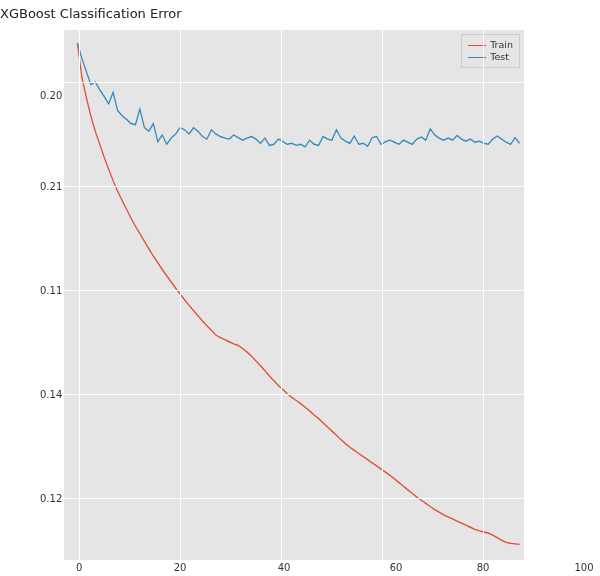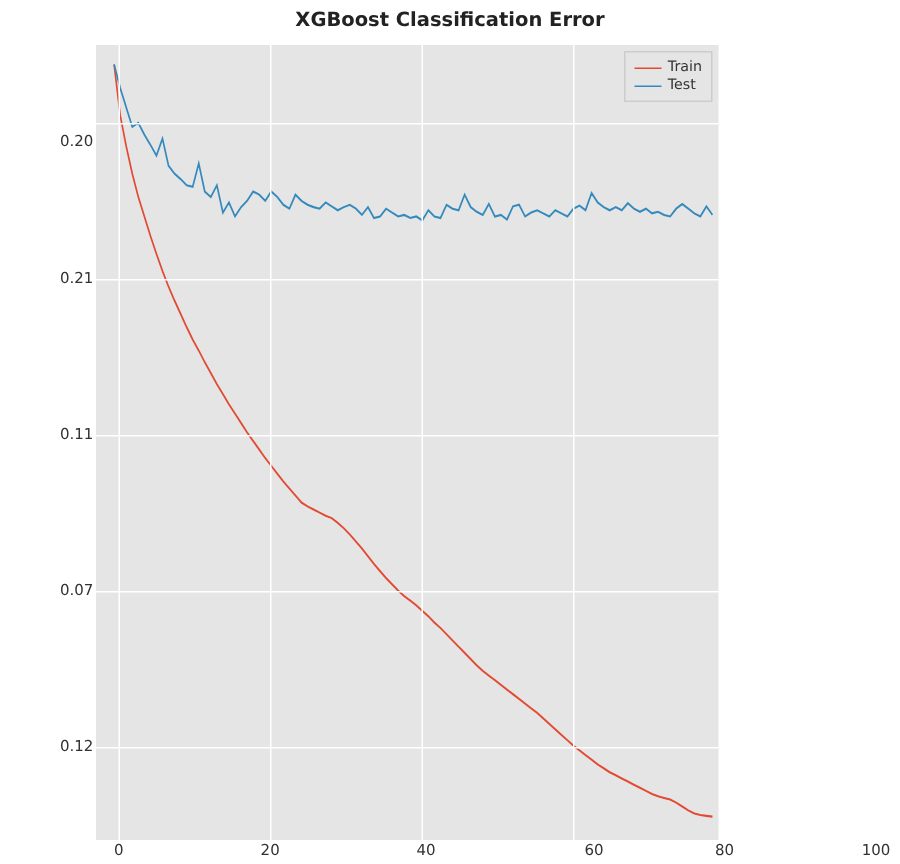--- a/index.html
+++ b/index.html
@@ -1,18 +1,18 @@
 <!DOCTYPE html>
 <html><head>
 <meta charset="utf-8">
 <style>
   html,body{margin:0;padding:0;background:#fff;font-family:"DejaVu Sans","Helvetica Neue",Arial,sans-serif}
   .figure{width:600px;height:576px;position:relative}
-  .title{position:absolute;left:0;right:0;top:6px;text-align:center;font-size:13px;font-weight:700;color:#222}
-  .plot-area{position:absolute;left:64px;top:30px;width:415px;height:530px;background:#e5e5e5}
+  .title{position:absolute;left:0;right:0;top:6px;font-size:13px;font-weight:400;color:#222}
+  .plot-area{position:absolute;left:64px;top:30px;width:460px;height:530px;background:#e5e5e5}
   .grid-line-v,.grid-line-h{position:absolute;background:#ffffff}
   .grid-line-v{width:1px;height:100%;top:0}
   .grid-line-h{height:1px;width:100%;left:0}
   .tick-x{position:absolute;top:562px;font-size:10px;color:#333;transform:translateX(-50%)}
   .tick-y{position:absolute;left:40px;font-size:10px;color:#333;transform:translateY(-50%);width:20px;text-align:right}
   .ylabel{position:absolute;left:6px;top:50%;transform:translateY(-50%) rotate(-90deg);transform-origin:center;font-size:12px;font-weight:700;color:#222;white-space:nowrap}
   svg.lines{position:absolute;left:0;top:0;width:100%;height:100%;overflow:visible}
   .train-line{stroke:#e24a33;stroke-width:1.4;fill:none}
   .test-line{stroke:#348abd;stroke-width:1.4;fill:none}
   .legend{position:absolute;right:4px;top:4px;background:#e5e5e5cc;border:1px solid #cccccc;padding:4px 6px;font-size:9.5px;color:#333}
@@ -55,17 +55,17 @@
       <div class="grid-line-h" style="top: 155.882px;"></div>
       <div class="grid-line-h" style="top: 51.9608px;"></div>
     </div>
 <div class="tick-x" style="left: 79.1456px;">0</div>
     <div class="tick-x" style="left: 180.117px;">20</div>
     <div class="tick-x" style="left: 284px;">40</div>
     <div class="tick-x" style="left: 382.058px; margin-left: 14px;">60</div>
     <div class="tick-x" style="left: 483.029px;">80</div>
     <div class="tick-x" style="left: 584px;">100</div>
     <div class="tick-y" style="top: 497.647px; text-align: center;">0.12</div>
-    <div class="tick-y" style="top: 393.725px;">0.07</div>
+    <div class="tick-y" style="top: 393.725px;">0.14</div>
     <div class="tick-y" style="top: 289.804px;">0.11</div>
     <div class="tick-y" style="top: 185.882px;">0.21</div>
     <div class="tick-y" style="top: 95px;">0.20</div>
   </div>
 
 </body></html>

